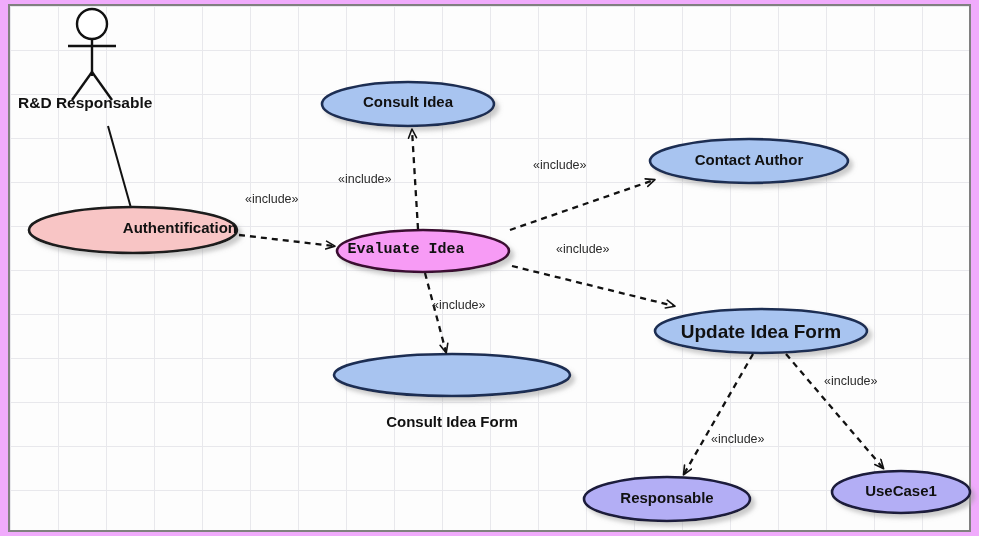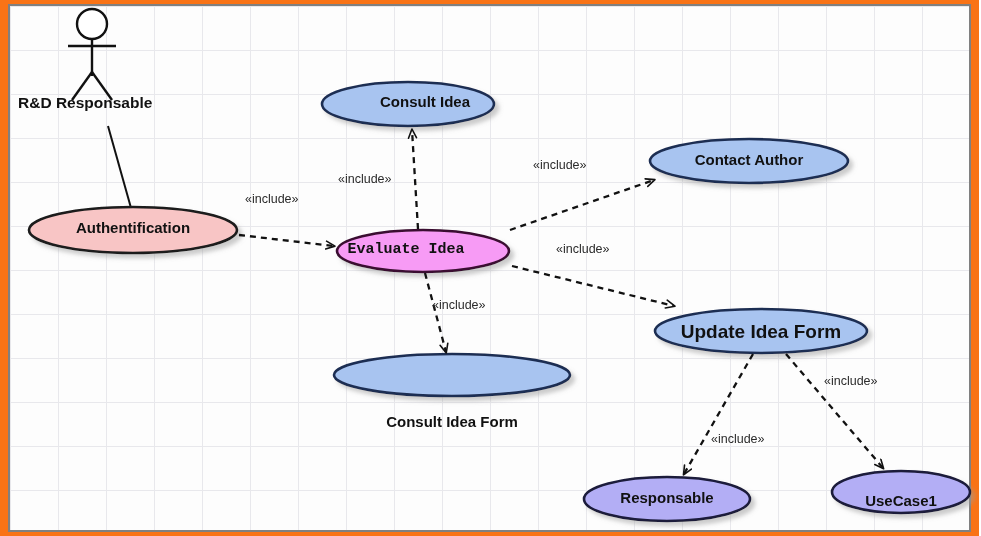--- a/index.html
+++ b/index.html
@@ -5,21 +5,21 @@
   html, body {
     margin: 0;
     padding: 0;
     background: #ffffff;
     font-family: "Liberation Sans", sans-serif;
   }
   #canvas {
     position: relative;
     width: 979px;
     height: 536px;
-    background: #f97316;
+    background: #f0abfc;
     overflow: hidden;
   }
   
   #frame {
     position: absolute;
     left: 8px;
     top: 4px;
     width: 963px;
     height: 528px;
     border: 2px solid #808080;
@@ -114,28 +114,28 @@
     <line x1="418" y1="229" x2="412" y2="130" stroke="#111111" stroke-width="2.3" stroke-dasharray="6,5" marker-end="url(#open-arrow)"></line>
     <line x1="510" y1="230" x2="654" y2="180" stroke="#111111" stroke-width="2.3" stroke-dasharray="6,5" marker-end="url(#open-arrow)"></line>
     <line x1="512" y1="266" x2="674" y2="306" stroke="#111111" stroke-width="2.3" stroke-dasharray="6,5" marker-end="url(#open-arrow)"></line>
     <line x1="425" y1="273" x2="446" y2="352" stroke="#111111" stroke-width="2.3" stroke-dasharray="6,5" marker-end="url(#open-arrow)"></line>
     <line x1="753" y1="354" x2="684" y2="474" stroke="#111111" stroke-width="2.3" stroke-dasharray="6,5" marker-end="url(#open-arrow)"></line>
     <line x1="786" y1="354" x2="883" y2="468" stroke="#111111" stroke-width="2.3" stroke-dasharray="6,5" marker-end="url(#open-arrow)"></line>
   </svg>
 
   <div class="actor-name" style="left:18px; top:94px;">R&amp;D Responsable</div>
 
-  <div class="uc-label" style="left:29px; top:219px; width:208px; font-size:15px;">Authentification</div>
-  <div class="uc-label" style="left:322px; top:93px; width:172px; font-size:15px;padding-left:17px;">Consult Idea</div>
+  <div class="uc-label" style="left:29px; top:219px; width:208px; font-size:15px;text-align:right;">Authentification</div>
+  <div class="uc-label" style="left:322px; top:93px; width:172px; font-size:15px;">Consult Idea</div>
   <div class="uc-label" style="left:320px; top:241px; width:172px; font-size:15px;font-family:Liberation Mono, monospace;">Evaluate Idea</div>
   <div class="uc-label" style="left:650px; top:151px; width:198px; font-size:15px;">Contact Author</div>
   <div class="uc-label" style="left:655px; top:321px; width:212px; font-size:19px;">Update Idea Form</div>
   <div class="uc-label" style="left:334px; top:365px; width:236px; font-size:15px;margin-top:48px;">Consult Idea Form</div>
   <div class="uc-label" style="left:584px; top:489px; width:166px; font-size:15px;">Responsable</div>
-  <div class="uc-label" style="left:832px; top:492px; width:138px; font-size:15px;">UseCase1</div>
+  <div class="uc-label" style="left:832px; top:482px; width:138px; font-size:15px;">UseCase1</div>
 
   <div class="inc-label" style="left:245px; top:192px;">«include»</div>
   <div class="inc-label" style="left:338px; top:172px;">«include»</div>
   <div class="inc-label" style="left:533px; top:158px;">«include»</div>
   <div class="inc-label" style="left:556px; top:242px;">«include»</div>
   <div class="inc-label" style="left:432px; top:298px;">«include»</div>
   <div class="inc-label" style="left:711px; top:432px;">«include»</div>
   <div class="inc-label" style="left:824px; top:374px;">«include»</div>
 </div>
 

